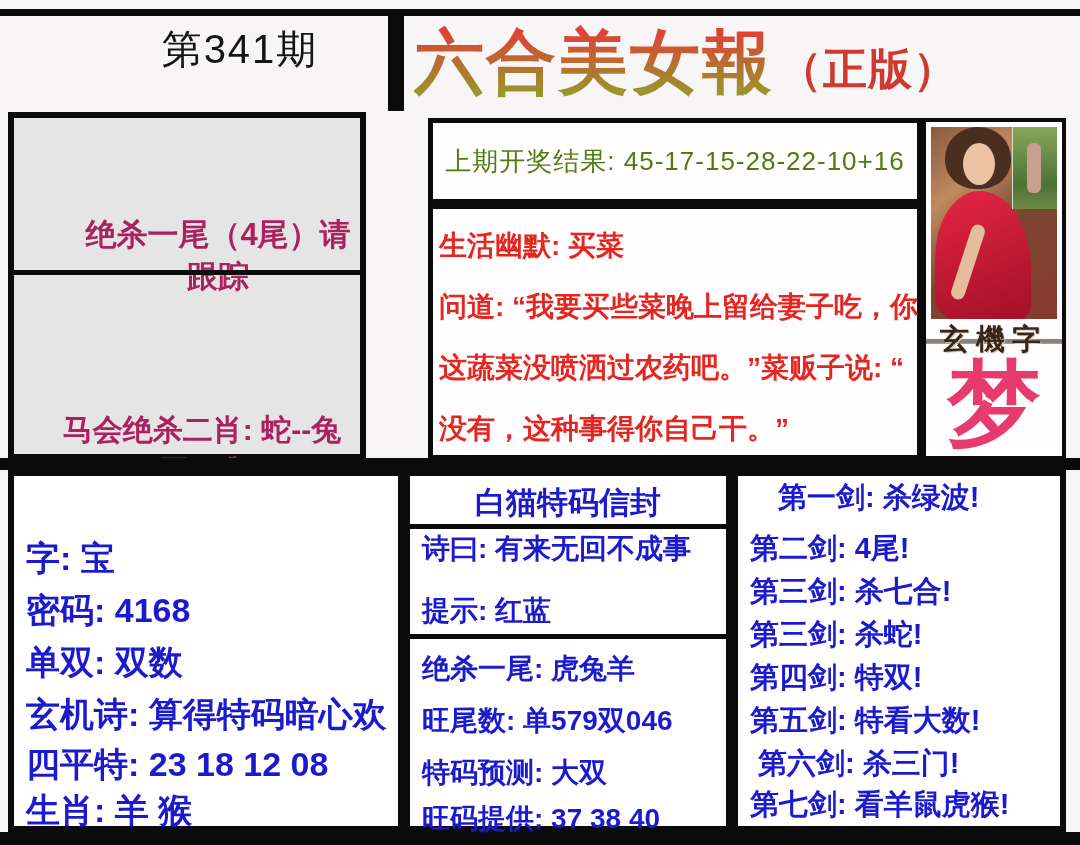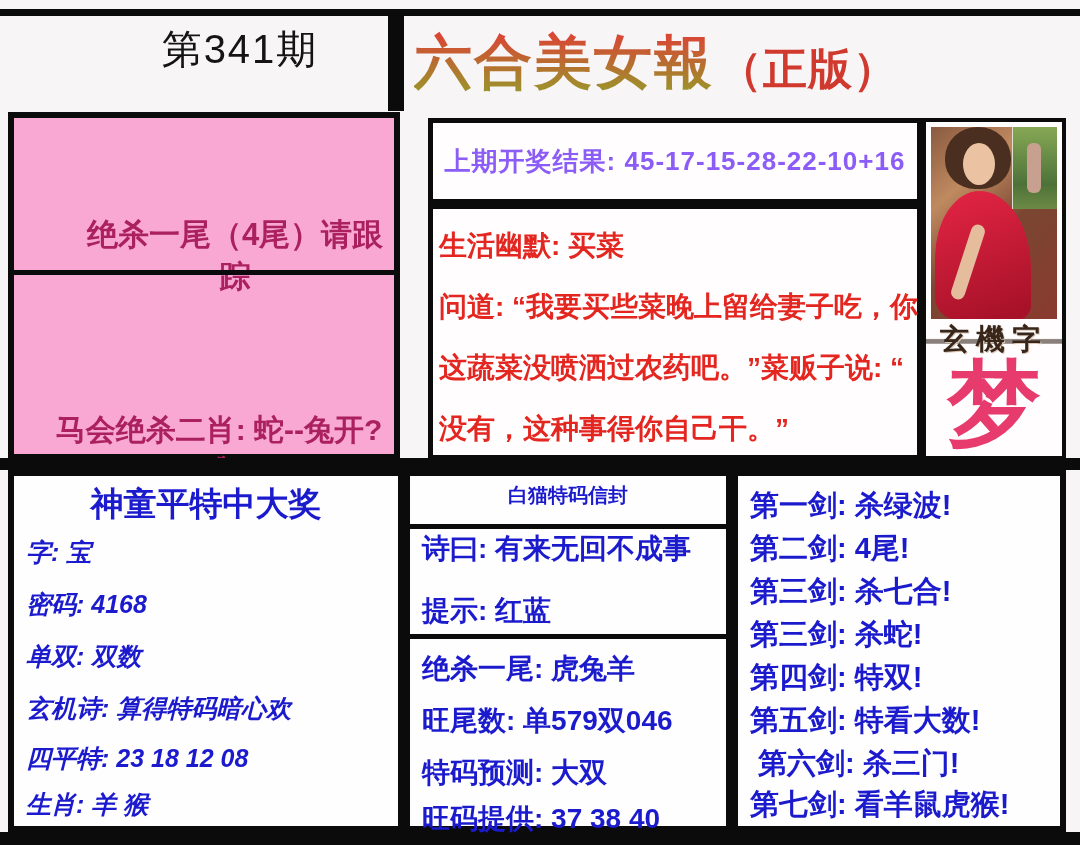--- a/index.html
+++ b/index.html
@@ -15,56 +15,56 @@
   .bar{position:absolute;background:#0b0b0b;}
 
   
   #issue-label{
     left:120px;top:22px;width:240px;height:50px;
     font-size:40px;color:#141414;text-align:center;letter-spacing:2px;
   }
   #title-block{left:414px;top:14px;width:660px;height:98px;white-space:nowrap;}
   #main-title{
     font-family:"DejaVu Serif","Liberation Serif",serif;
-    font-weight:bold;font-size:58px;line-height:96px;letter-spacing:2px;
+    font-weight:bold;font-size:70px;line-height:96px;letter-spacing:2px;
     background:linear-gradient(180deg,#df4136 18%,#b4722f 55%,#959c2a 88%);
     -webkit-background-clip:text;background-clip:text;
     color:transparent;-webkit-text-fill-color:transparent;
     display:inline-block;vertical-align:top;text-decoration:underline;
   }
   #title-suffix{
     display:inline-block;vertical-align:top;margin-top:26px;margin-left:4px;
     font-family:"DejaVu Serif","Liberation Serif",serif;
     font-weight:bold;font-size:44px;color:#d03a2e;letter-spacing:1px;
   }
 
   
   #kill-tail-box{
-    left:8px;top:112px;width:392px;height:348px;
-    border:6px solid #0b0b0b;background:#f9a8d4;box-sizing:border-box;
+    left:8px;top:112px;width:358px;height:348px;
+    border:6px solid #0b0b0b;background:#e5e5e5;box-sizing:border-box;
   }
   #kill-tail-line{
     position:absolute;top:96px;left:0;right:0;
     text-align:center;padding-left:62px;
     font-size:31px;font-weight:bold;color:#ab2160;
   }
   #kill-tail-divider{position:absolute;top:152px;left:0;right:0;height:5px;background:#0b0b0b;}
   #kill-zodiac-line{
     position:absolute;top:292px;left:0;right:0;
     text-align:center;padding-left:30px;
     font-size:30px;font-weight:bold;color:#ab2160;
   }
 
   
   #result-box{
     left:428px;top:118px;width:494px;height:86px;
     border:5px solid #0b0b0b;background:#fffdfe;box-sizing:border-box;
     display:flex;align-items:center;justify-content:center;
   }
-  #result-text{font-size:26px;font-weight:700;color:#8b5cf6;letter-spacing:1px;}
+  #result-text{font-size:26px;font-weight:400;color:#4d7c0f;letter-spacing:1px;}
 
   
   #humor-box{
     left:428px;top:204px;width:494px;height:256px;
     border:5px solid #0b0b0b;background:#fffdfe;box-sizing:border-box;
     padding:6px 6px 0 6px;
   }
   .humor-line{font-size:28px;font-weight:bold;color:#e42620;line-height:61px;white-space:nowrap;}
 
   
@@ -115,28 +115,28 @@
     border:6px solid #0b0b0b;background:#fffeff;box-sizing:border-box;
   }
   #col1{left:8px;width:396px;}
   #col2{left:404px;width:328px;}
   #col3{left:732px;width:334px;}
   .box-header{
     position:absolute;left:0;right:0;text-align:center;
     font-weight:bold;color:#1b1bcd;
   }
   #col1-header{top:6px;font-size:33px;}
-  #col2-header{top:6px;font-size:20px;}
+  #col2-header{top:6px;font-size:31px;}
   #col2-header-line{position:absolute;top:48px;left:0;right:0;height:5px;background:#0b0b0b;}
   #col2-mid-line{position:absolute;top:158px;left:0;right:0;height:5px;background:#0b0b0b;}
   .row{
     position:absolute;left:12px;right:4px;white-space:nowrap;
     font-weight:bold;color:#1b1bcd;
   }
-  .c1row{font-size:25px;font-style:italic;}
+  .c1row{font-size:34px;}
   .c2row{font-size:28px;}
   .c3row{font-size:29px;}
 </style>
 </head>
 <body>
 
 <div id="page">
 
   <div class="bar" style="left:0;top:9px;width:1080px;height:7px;"></div>
   <div class="bar" style="left:388px;top:9px;width:16px;height:102px;"></div>
@@ -175,21 +175,20 @@
       </div>
     </div>
     <div id="mystery-caption">玄機字</div>
     <div id="mystery-char">梦</div>
   </div>
 
   <div id="mid-bar" class="bar"></div>
   <div id="bottom-bar" class="bar"></div>
 
   <div id="col1" class="bottom-box">
-    <div id="col1-header" class="box-header">神童平特中大奖</div>
     <div class="row c1row" style="top:60px;">字: 宝</div>
     <div class="row c1row" style="top:112px;">密码: 4168</div>
     <div class="row c1row" style="top:164px;">单双: 双数</div>
     <div class="row c1row" style="top:216px;">玄机诗: 算得特码暗心欢</div>
     <div class="row c1row" style="top:266px;">四平特: 23 18 12 08</div>
     <div class="row c1row" style="top:312px;">生肖: 羊 猴</div>
   </div>
 
   <div id="col2" class="bottom-box">
     <div id="col2-header" class="box-header">白猫特码信封</div>
@@ -197,21 +196,21 @@
     <div class="row c2row" style="top:54px;">诗曰: 有来无回不成事</div>
     <div class="row c2row" style="top:116px;">提示: 红蓝</div>
     <div id="col2-mid-line"></div>
     <div class="row c2row" style="top:174px;">绝杀一尾: 虎兔羊</div>
     <div class="row c2row" style="top:226px;">旺尾数: 单579双046</div>
     <div class="row c2row" style="top:278px;">特码预测: 大双</div>
     <div class="row c2row" style="top:324px;">旺码提供: 37 38 40</div>
   </div>
 
   <div id="col3" class="bottom-box">
-    <div class="row c3row" style="top:10px;">第一剑: 杀绿波!</div>
+    <div class="row c3row" style="top:2px;margin-left:28px;">第一剑: 杀绿波!</div>
     <div class="row c3row" style="top:53px;">第二剑: 4尾!</div>
     <div class="row c3row" style="top:96px;">第三剑: 杀七合!</div>
     <div class="row c3row" style="top:139px;">第三剑: 杀蛇!</div>
     <div class="row c3row" style="top:182px;">第四剑: 特双!</div>
     <div class="row c3row" style="top:225px;">第五剑: 特看大数!</div>
     <div class="row c3row" style="top:268px;margin-left:8px;">第六剑: 杀三门!</div>
     <div class="row c3row" style="top:309px;">第七剑: 看羊鼠虎猴!</div>
   </div>
 
 </div>

